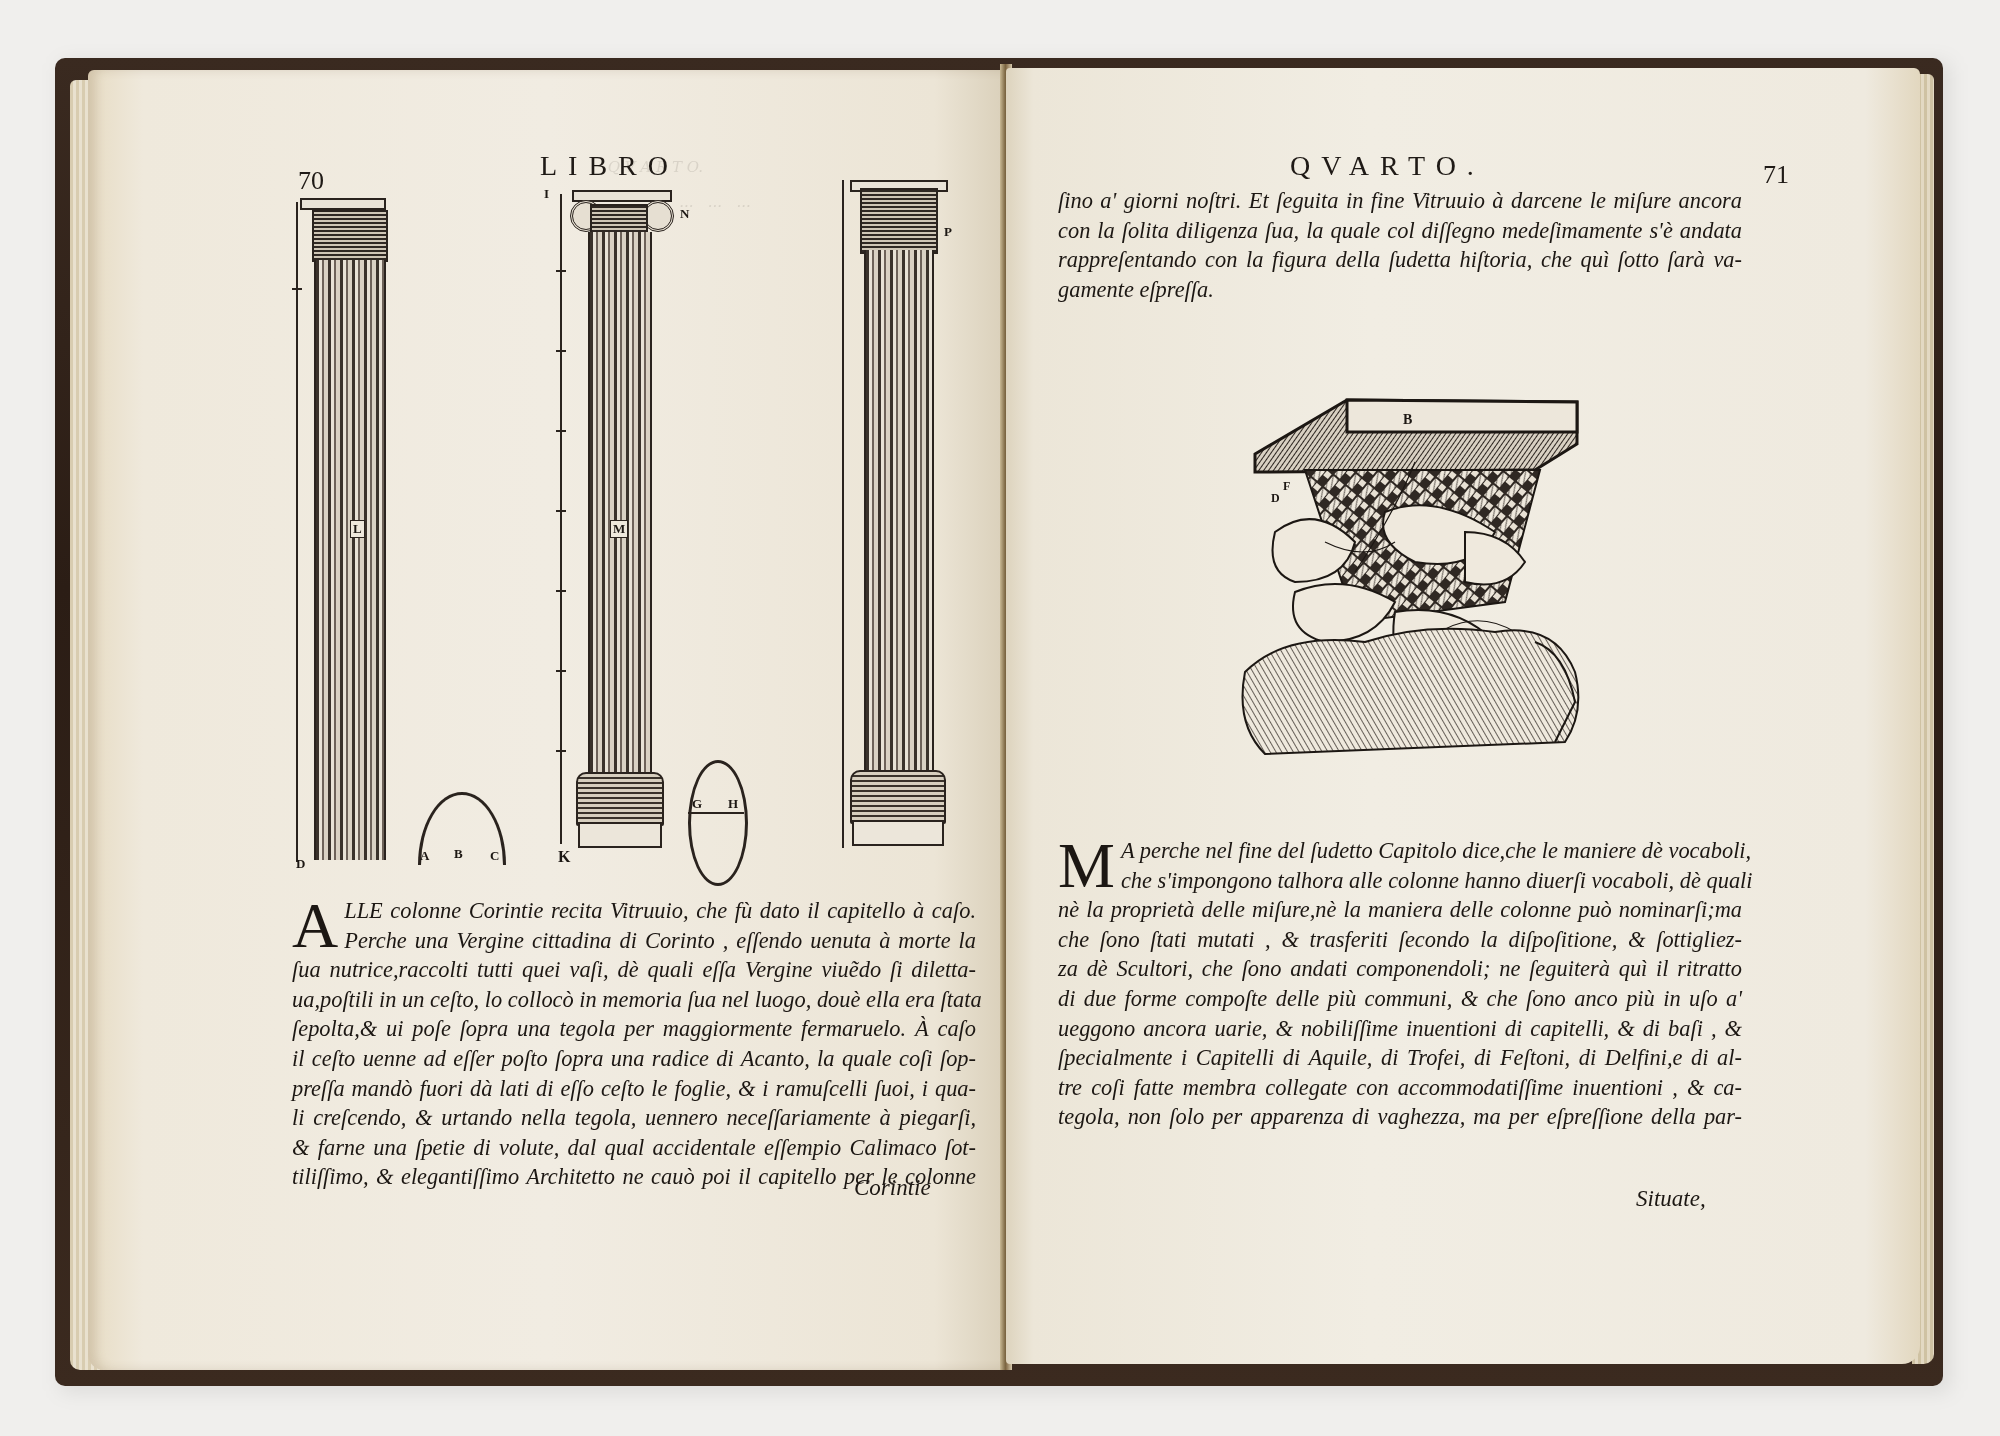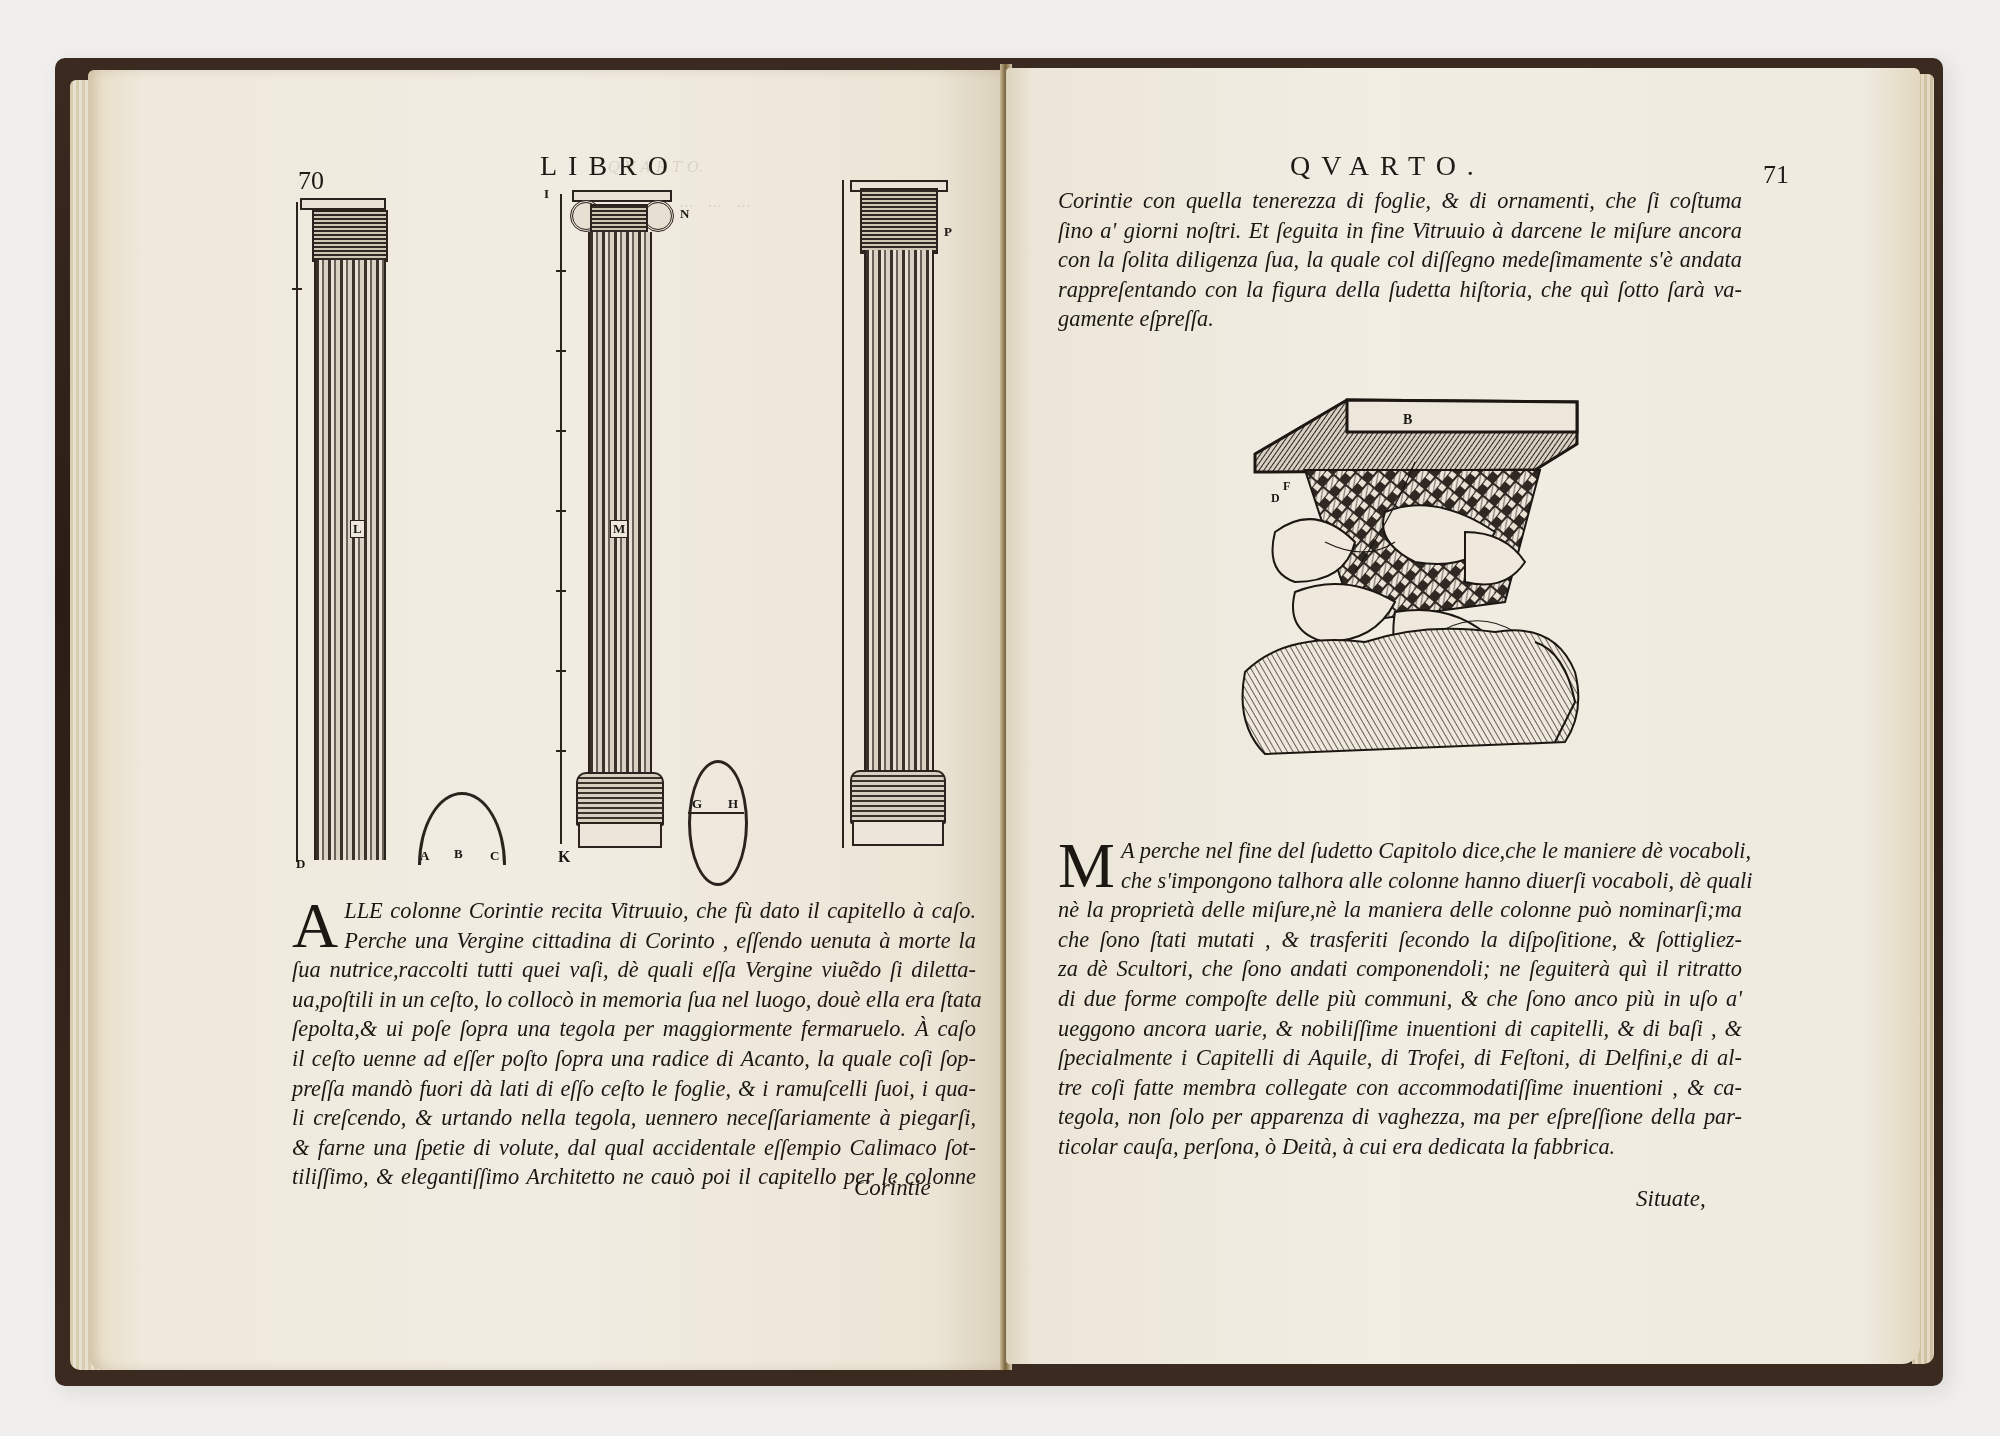--- a/index.html
+++ b/index.html
@@ -183,21 +183,20 @@
 <div class="catchword" style="left:854px;top:1175px;">Corintie</div>
 
 <div class="gutter"></div>
 
 <div class="page-right"></div>
 
 <div class="running-head" style="left:1290px;top:150px;">QVARTO.</div>
 <div class="folio" style="left:1716px;top:160px;margin-left:47px;">71</div>
 
 <div class="text-block" style="left:1058px;top:186px;width:684px;">
-  <span class="line">Corintie con quella tenerezza di foglie, &amp; di ornamenti, che ſi coſtuma</span>
   <span class="line">ſino a' giorni noſtri. Et ſeguita in fine Vitruuio à darcene le miſure ancora</span>
   <span class="line">con la ſolita diligenza ſua, la quale col diſſegno medeſimamente s'è andata</span>
   <span class="line">rappreſentando con la figura della ſudetta hiſtoria, che quì ſotto ſarà va-</span>
   <span class="line last">gamente eſpreſſa.</span>
 </div>
 
 <div class="woodcut">
   <svg width="395" height="378" viewBox="0 0 395 378">
     <defs>
       <pattern id="hatch" width="4" height="4" patternUnits="userSpaceOnUse" patternTransform="rotate(35)">
@@ -247,15 +246,14 @@
   <span class="line">A perche nel fine del ſudetto Capitolo dice,che le maniere dè vocaboli,</span>
   <span class="line">che s'impongono talhora alle colonne hanno diuerſi vocaboli, dè quali</span>
   <span class="line">nè la proprietà delle miſure,nè la maniera delle colonne può nominarſi;ma</span>
   <span class="line">che ſono ſtati mutati , &amp; trasferiti ſecondo la diſpoſitione, &amp; ſottigliez-</span>
   <span class="line">za dè Scultori, che ſono andati componendoli; ne ſeguiterà quì il ritratto</span>
   <span class="line">di due forme compoſte delle più communi, &amp; che ſono anco più in uſo a'</span>
   <span class="line">ueggono ancora uarie, &amp; nobiliſſime inuentioni di capitelli, &amp; di baſi , &amp;</span>
   <span class="line">ſpecialmente i Capitelli di Aquile, di Trofei, di Feſtoni, di Delfini,e di al-</span>
   <span class="line">tre coſi fatte membra collegate con accommodatiſſime inuentioni , &amp; ca-</span>
   <span class="line">tegola, non ſolo per apparenza di vaghezza, ma per eſpreſſione della par-</span>
-  <span class="line last">ticolar cauſa, perſona, ò Deità, à cui era dedicata la fabbrica.</span>
 </div>
 <div class="catchword" style="left:1636px;top:1186px;">Situate,</div>
 
 </body></html>

